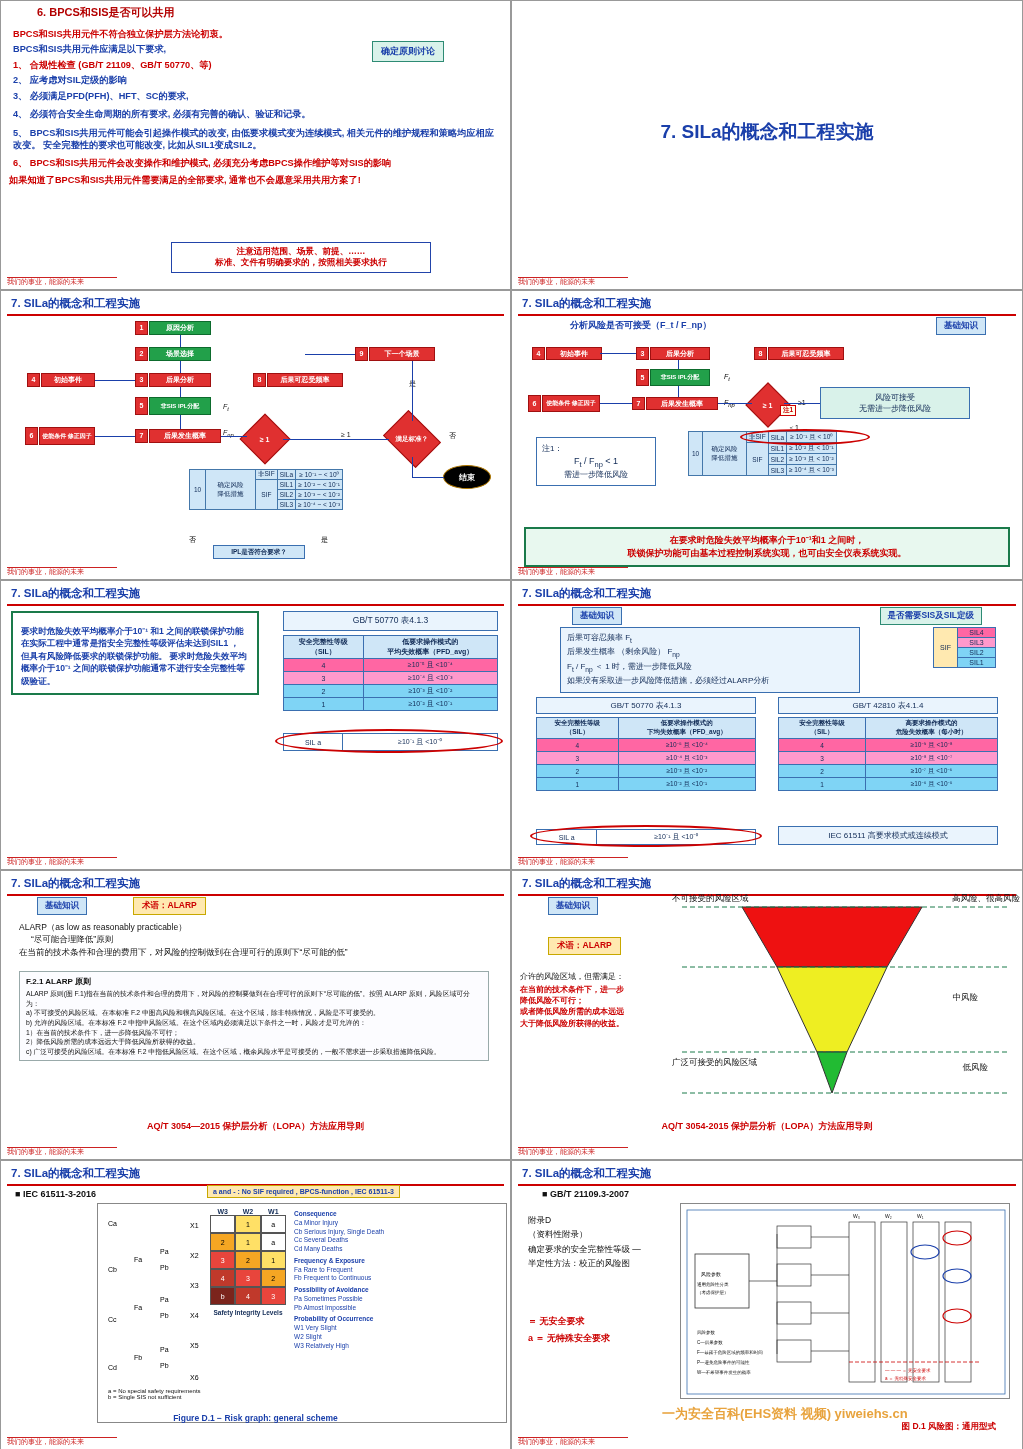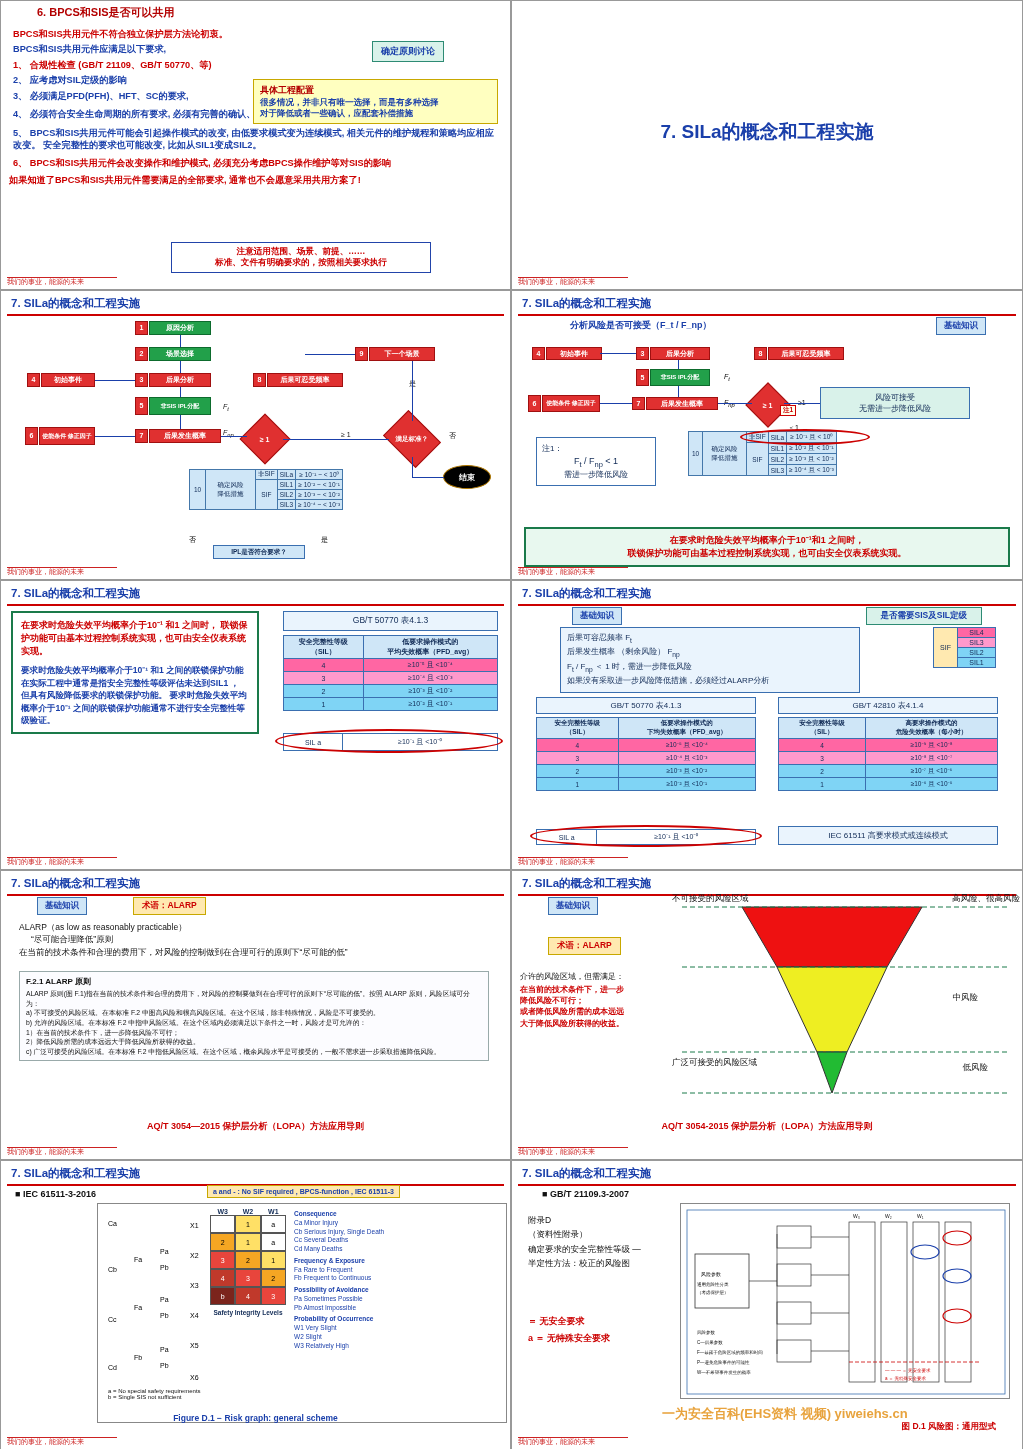--- a/index.html
+++ b/index.html
@@ -24,21 +24,21 @@
   .callout-yellow .t { color:#b30000; font-weight:bold; font-size:9px; }
   .callout-yellow .b { color:#1a3faa; font-weight:bold; font-size:8.5px; line-height:1.3; }
   .note-box { position:absolute; left:170px; bottom:16px; width:260px; border:1px solid #2244aa; background:#fff; text-align:center; padding:3px 4px; }
   .note-box div { color:#cc0000; font-weight:bold; font-size:8.6px; line-height:1.35; }
 
   
   .s2-title { position:absolute; top:118px; left:0; width:100%; text-align:center; color:#1a3faa; font-weight:bold; font-size:19px; }
 
   
   .lbl-blue { background:#cfe6f7; border:1px solid #3a6fb0; color:#1a3faa; font-size:8.5px; font-weight:bold; padding:2px 7px; display:inline-block; }
-  .lbl-green { background:#d9f2ea; border:1px solid #2e8b74; color:#1a3faa; font-size:8.5px; font-weight:bold; padding:2px 14px; display:inline-block; }
+  .lbl-green { background:#d9f2ea; border:1px solid #2e8b74; color:#1a3faa; font-size:8.5px; font-weight:bold; padding:2px 7px; display:inline-block; }
 
   
   .flow { position:absolute; left:8px; top:26px; width:495px; height:245px; }
   .nd { position:absolute; font-size:7px; color:#fff; font-weight:bold; display:flex; align-items:center; justify-content:center; text-align:center; line-height:1.1; }
   .nd.red { background:#e03030; border:1px solid #a01010; }
   .nd.green { background:#22a04a; border:1px solid #0d6b2d; }
   .nd.num { background:#e03030; border:1px solid #a01010; width:13px; }
   .dia { position:absolute; background:#e03030; border:1px solid #a01010; color:#fff; font-size:7px; font-weight:bold; display:flex; align-items:center; justify-content:center; transform:rotate(45deg); }
   .dia span { transform:rotate(-45deg); }
   .oval { position:absolute; background:#000000; border:1px solid #b07800; color:#fff; font-size:8px; font-weight:bold; border-radius:50%; display:flex; align-items:center; justify-content:center; }
@@ -73,25 +73,20 @@
       <div class="line blue">BPCS和SIS共用元件应满足以下要求,</div>
       <div class="line red" style="width:235px;">1、 合规性检查 (GB/T 21109、GB/T 50770、等)</div>
       <div class="line blue" style="width:235px;">2、 应考虑对SIL定级的影响</div>
       <div class="line blue" style="width:235px;">3、 必须满足PFD(PFH)、HFT、SC的要求,</div>
       <div class="line blue" style="margin-top:6px;">4、 必须符合安全生命周期的所有要求, 必须有完善的确认、验证和记录。</div>
       <div class="line blue" style="margin-top:6px;">5、 BPCS和SIS共用元件可能会引起操作模式的改变, 由低要求模式变为连续模式, 相关元件的维护规程和策略均应相应改变。 安全完整性的要求也可能改变, 比如从SIL1变成SIL2。</div>
       <div class="line red" style="margin-top:6px;">6、 BPCS和SIS共用元件会改变操作和维护模式, 必须充分考虑BPCS操作维护等对SIS的影响</div>
       <div class="line red" style="margin-top:4px; margin-left:0;">如果知道了BPCS和SIS共用元件需要满足的全部要求, 通常也不会愿意采用共用方案了!</div>
     </div>
     <div class="badge-green">确定原则讨论</div>
-    <div class="callout-yellow">
-      <div class="t">具体工程配置</div>
-      <div class="b" style="white-space:pre-line">很多情况，并非只有唯一选择，而是有多种选择
-对于降低或者一些确认，应配套补偿措施</div>
-    </div>
     <div class="note-box">
       <div>注意适用范围、场景、前提、……</div>
       <div>标准、文件有明确要求的，按照相关要求执行</div>
     </div>
     <div class="footer-rule"></div>
     <div class="footer">我们的事业，能源的未来</div>
   </div>
 
   <div class="slide">
     <div class="s2-title">7.  SILa的概念和工程实施</div>
@@ -271,21 +266,20 @@
       <div>联锁保护功能可由基本过程控制系统实现，也可由安全仪表系统实现。</div>
     </div>
     <div class="footer-rule"></div>
     <div class="footer">我们的事业，能源的未来</div>
   </div>
 
   <div class="slide">
     <div class="slide-title">7.  SILa的概念和工程实施</div>
     <div class="title-rule"></div>
     <div class="s5-left">
-      <div class="p1">在要求时危险失效平均概率介于10⁻¹ 和1 之间时， 联锁保护功能可由基本过程控制系统实现，也可由安全仪表系统实现。</div>
       <div class="p2">要求时危险失效平均概率介于10⁻¹ 和1 之间的联锁保护功能在实际工程中通常是指安全完整性等级评估未达到SIL1 ， 但具有风险降低要求的联锁保护功能。 要求时危险失效平均概率介于10⁻¹ 之间的联锁保护功能通常不进行安全完整性等级验证。</div>
     </div>
     <div style="position:absolute; left:282px; top:30px; width:215px;">
       <div style="border:1px solid #3a6fb0; background:#eaf4fd; text-align:center; font-size:8.5px; color:#102a55; padding:3px;">GB/T 50770  表4.1.3</div>
       <table class="tbl-sil" style="margin-top:4px;">
         <tbody>
             <tr>
               <th class="hd" style="white-space:pre-line">安全完整性等级
 （SIL）</th>
             <th class="hd" style="white-space:pre-line">低要求操作模式的

